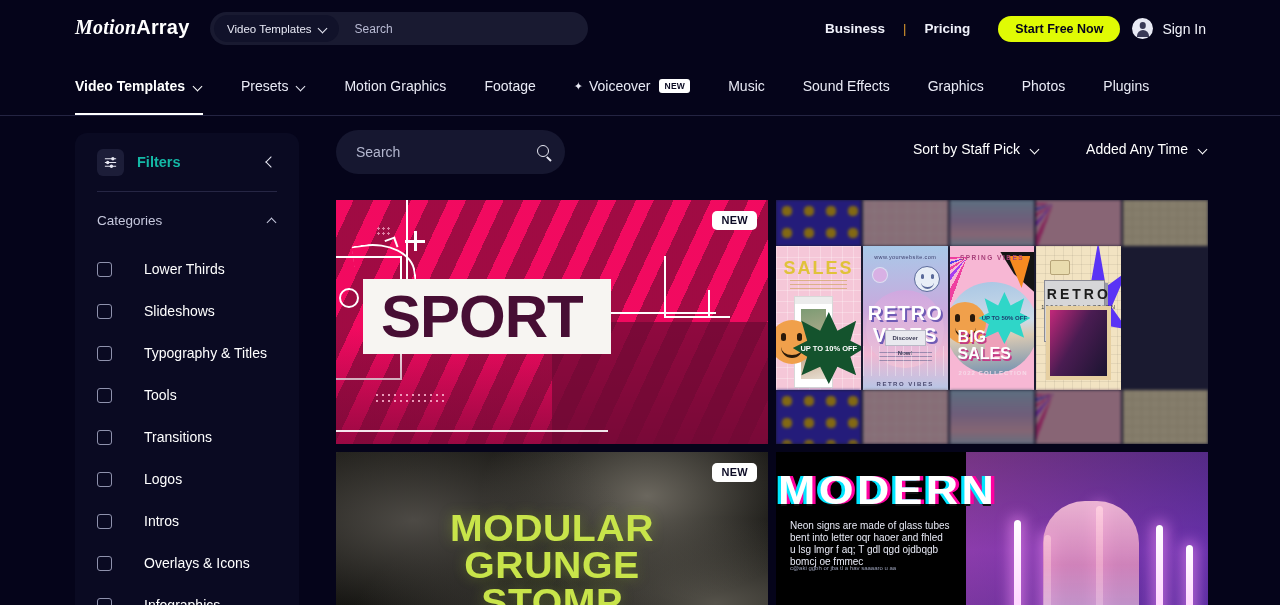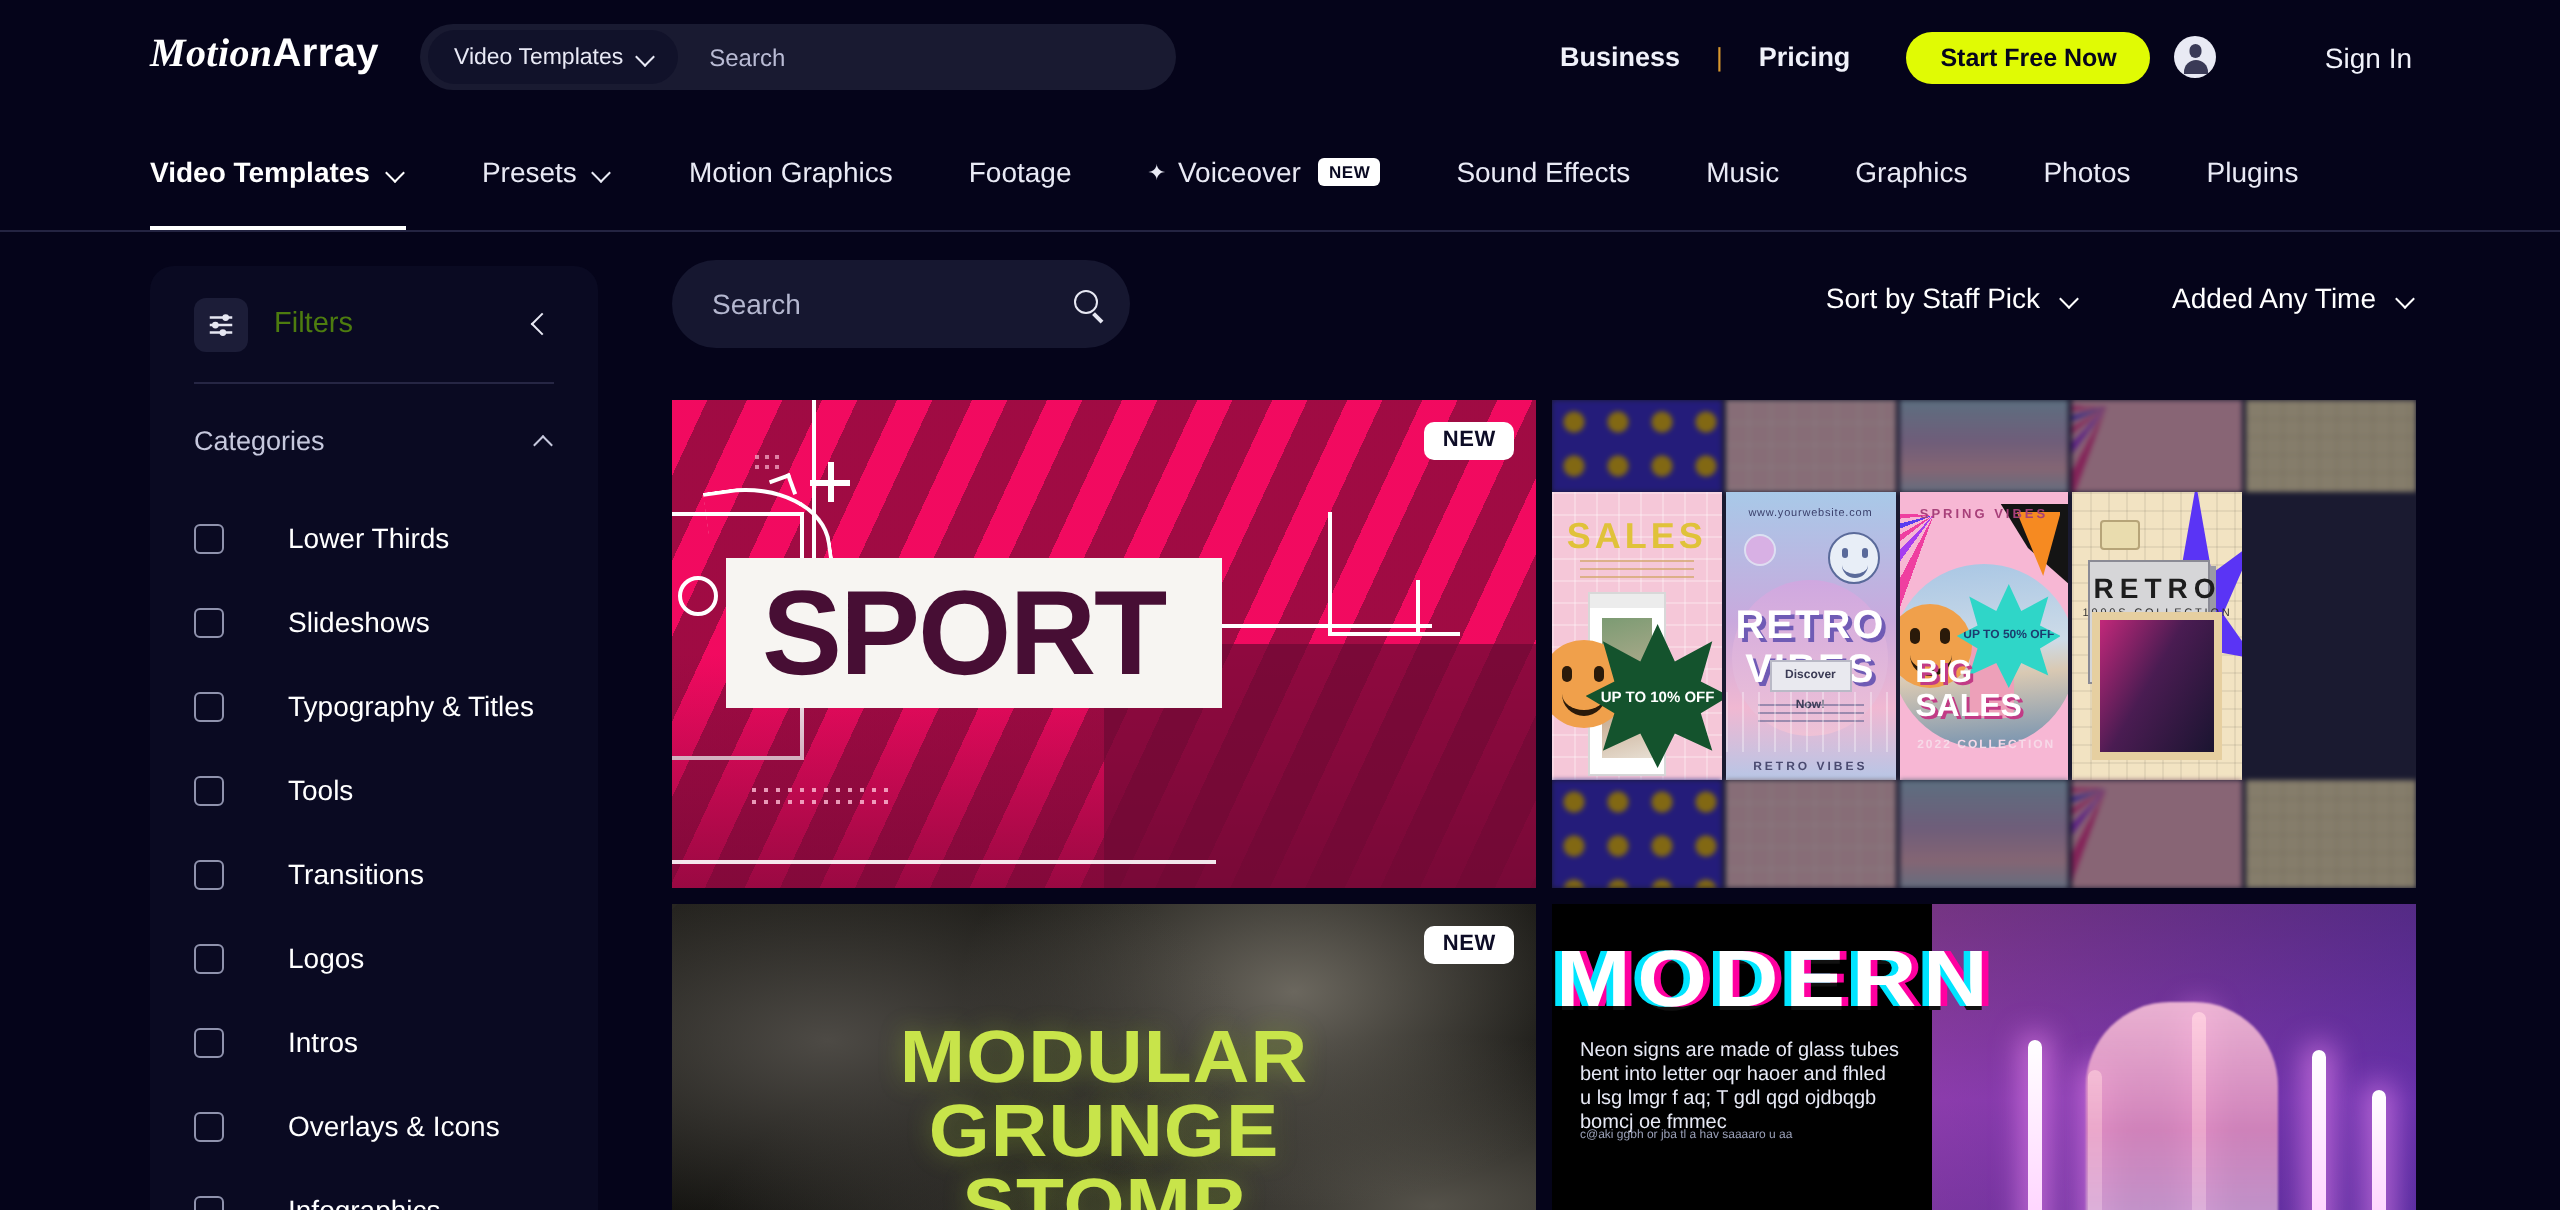--- a/index.html
+++ b/index.html
@@ -67,21 +67,21 @@
     position: relative; flex: none;
   }
   .avatar::before {
     content: ""; position: absolute; left: 50%; top: 4px; transform: translateX(-50%);
     width: 6.5px; height: 6.5px; border-radius: 50%; background: #3a3a56;
   }
   .avatar::after {
     content: ""; position: absolute; left: 50%; bottom: 2px; transform: translateX(-50%);
     width: 12px; height: 7px; border-radius: 6px 6px 0 0; background: #3a3a56;
   }
-  .signin-label { font-size: 14px; color: #f2f3fb; margin-left: 45px; }
+  .signin-label { font-size: 14px; color: #f2f3fb; }
 
   
   .mainnav {
     position: absolute; left: 0; top: 57px; width: 1280px; height: 59px;
     border-bottom: 1px solid #242442;
   }
   .navitems { position: absolute; left: 75px; top: 0; height: 58px; display: flex; align-items: center; gap: 0; }
   .navitem {
     position: relative; height: 58px; display: flex; align-items: center; gap: 9px;
     padding: 0 19px; font-size: 14px; color: #e9eaf5; cursor: pointer; white-space: nowrap;
@@ -101,21 +101,21 @@
   .sidebar {
     position: absolute; left: 75px; top: 133px; width: 224px; height: 472px;
     background: #0a0a22; border-radius: 12px 12px 0 0;
     padding: 0 22px; overflow: hidden;
   }
   .filters-head { display: flex; align-items: center; height: 58px; position: relative; }
   .filters-icon {
     width: 27px; height: 27px; border-radius: 6px; background: #1c1d38;
     display: flex; align-items: center; justify-content: center; flex: none;
   }
-  .filters-title { font-size: 14.5px; font-weight: 400; color: #4d7c0f; margin-left: 13px; }
+  .filters-title { font-size: 14.5px; font-weight: 700; color: #14b8a6; margin-left: 13px; }
   .collapse {
     position: absolute; right: 0; top: 50%; transform: translateY(-50%);
     width: 14px; height: 14px; cursor: pointer;
   }
   .collapse::before {
     content: ""; position: absolute; left: 4px; top: 3px; width: 7px; height: 7px;
     border-left: 1.8px solid #e9eaf5; border-bottom: 1.8px solid #e9eaf5; transform: rotate(45deg);
   }
   .divider { height: 1px; background: #262644; margin: 0 0 0 0; }
   .cat-head {
@@ -471,24 +471,24 @@
       </div>
       <div class="navitem">
         <span>Footage</span>
       </div>
       <div class="navitem">
         <span class="sparkle">✦</span>
         <span>Voiceover</span>
         <span class="newbadge-nav">NEW</span>
       </div>
       <div class="navitem">
+        <span>Music</span>
+      </div>
+      <div class="navitem">
         <span>Sound Effects</span>
-      </div>
-      <div class="navitem">
-        <span>Music</span>
       </div>
       <div class="navitem">
         <span>Graphics</span>
       </div>
       <div class="navitem">
         <span>Photos</span>
       </div>
       <div class="navitem">
         <span>Plugins</span>
       </div>

